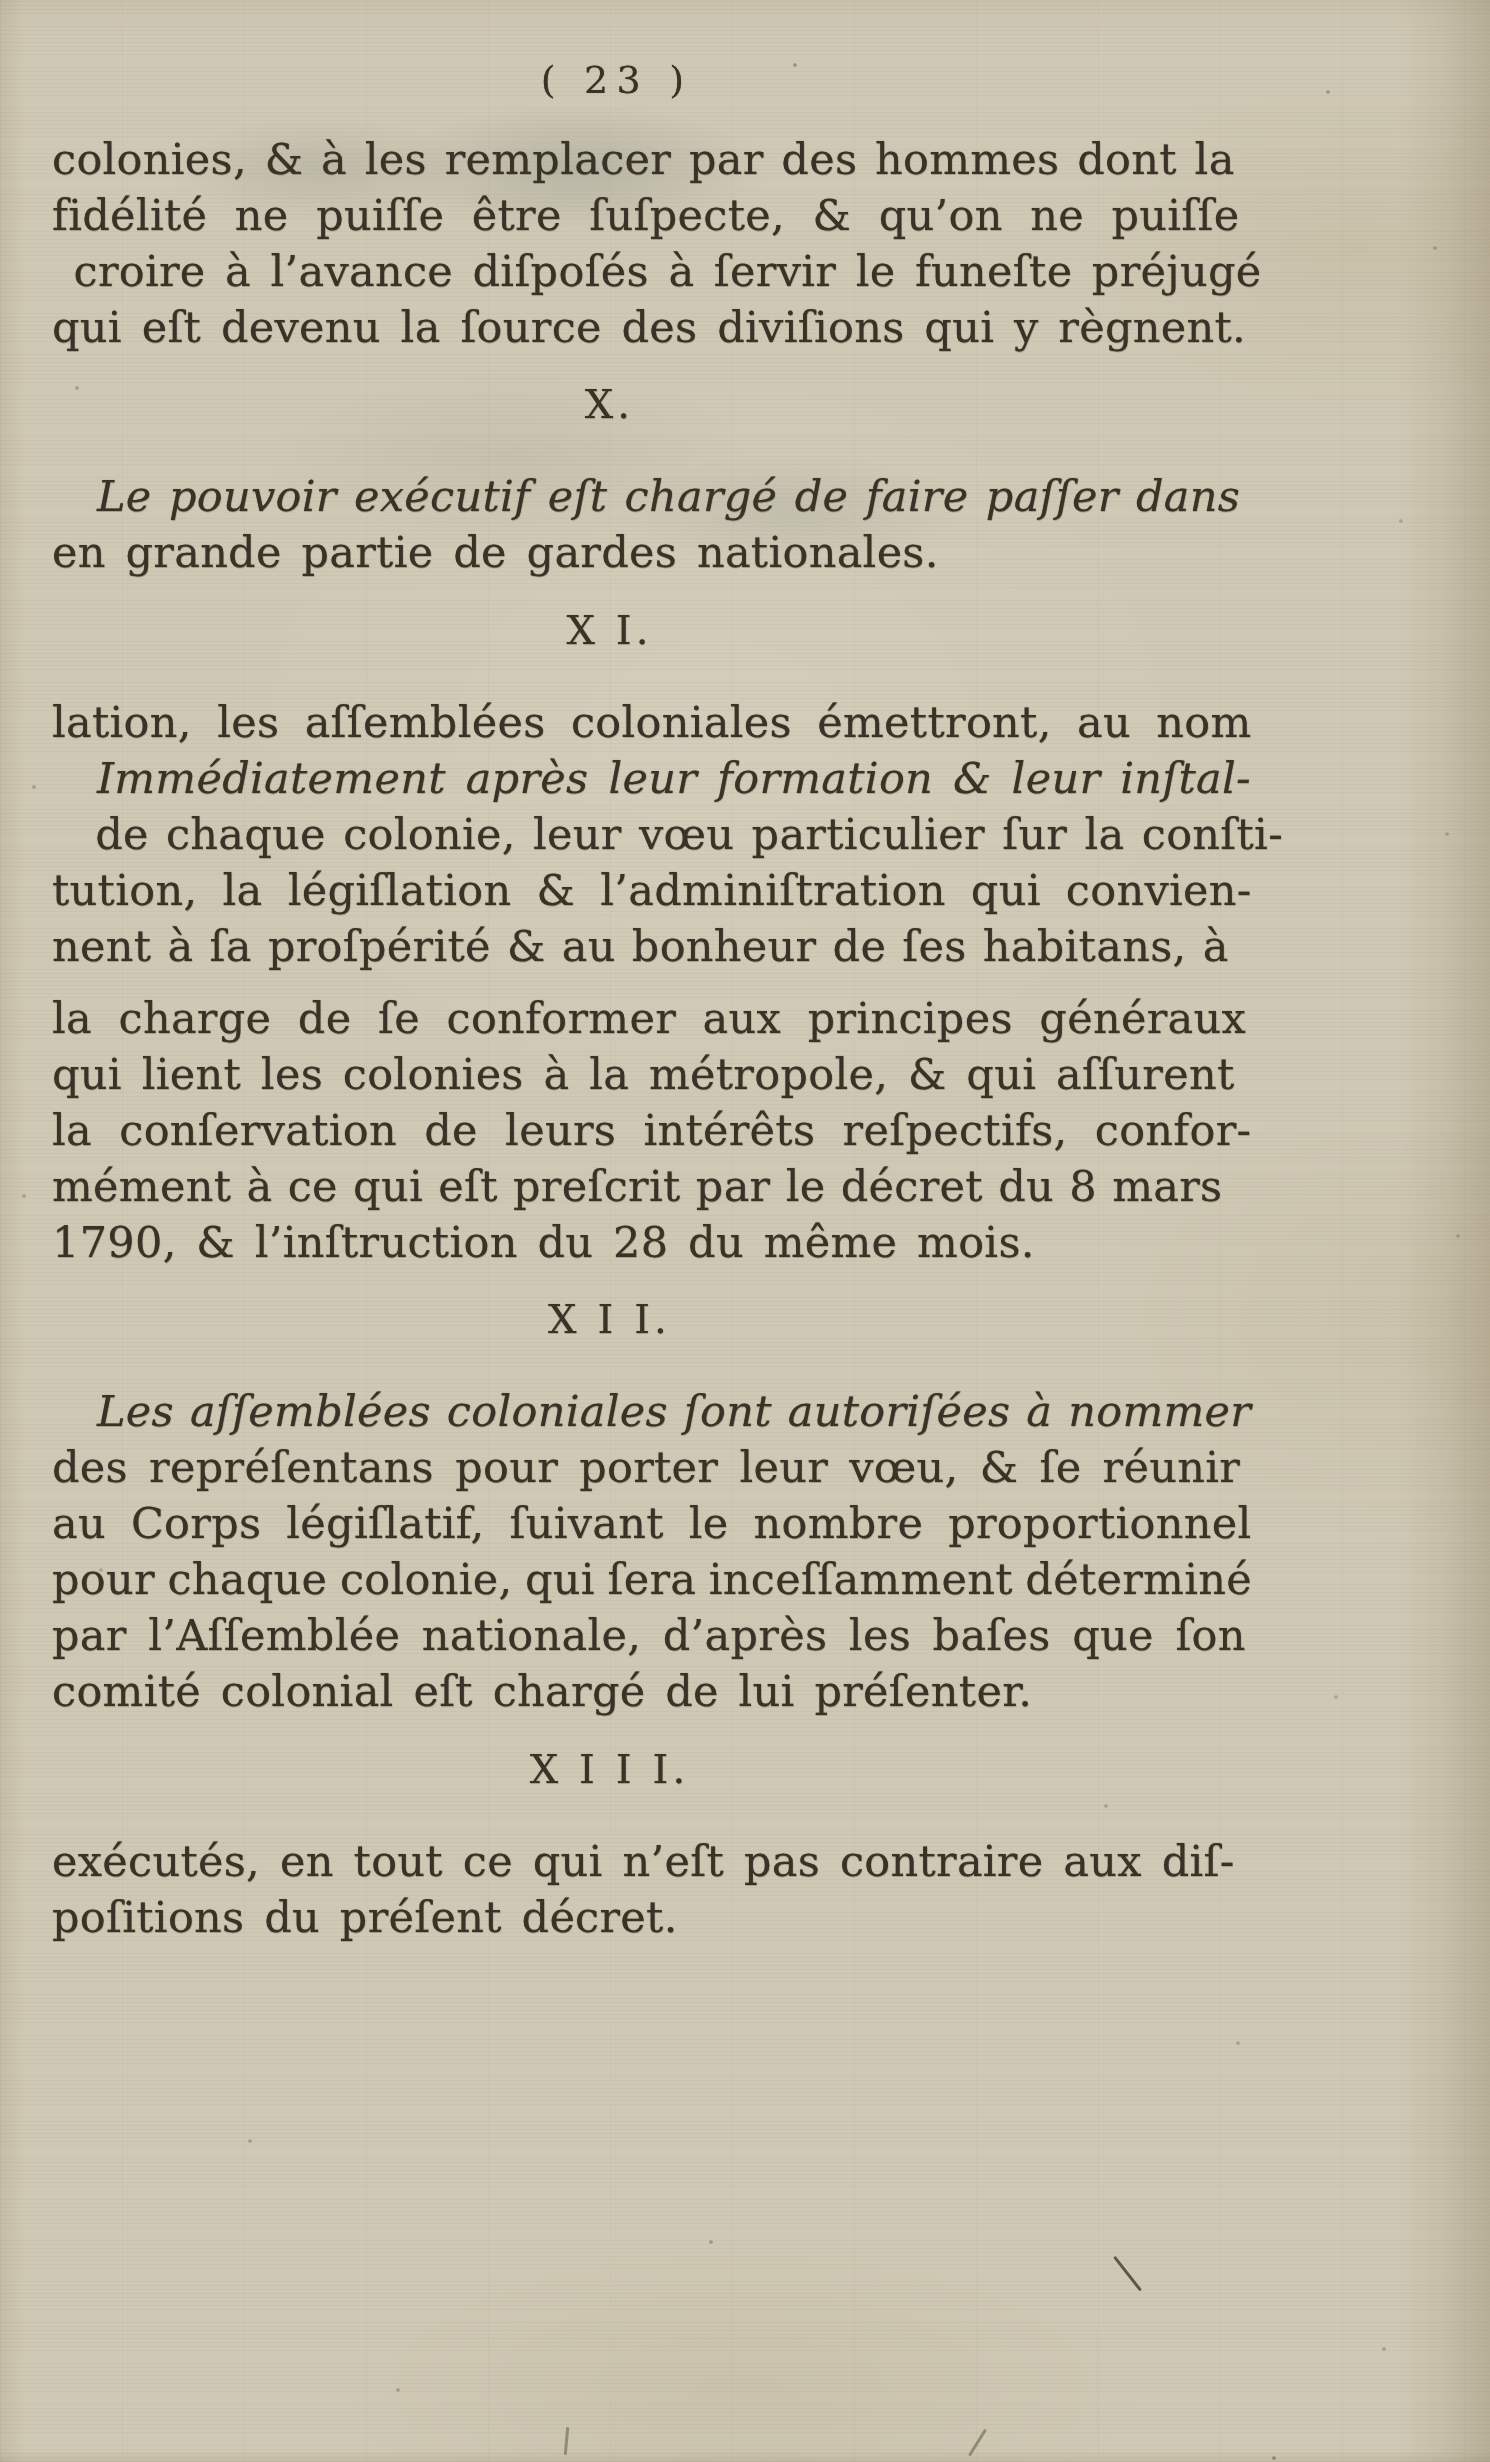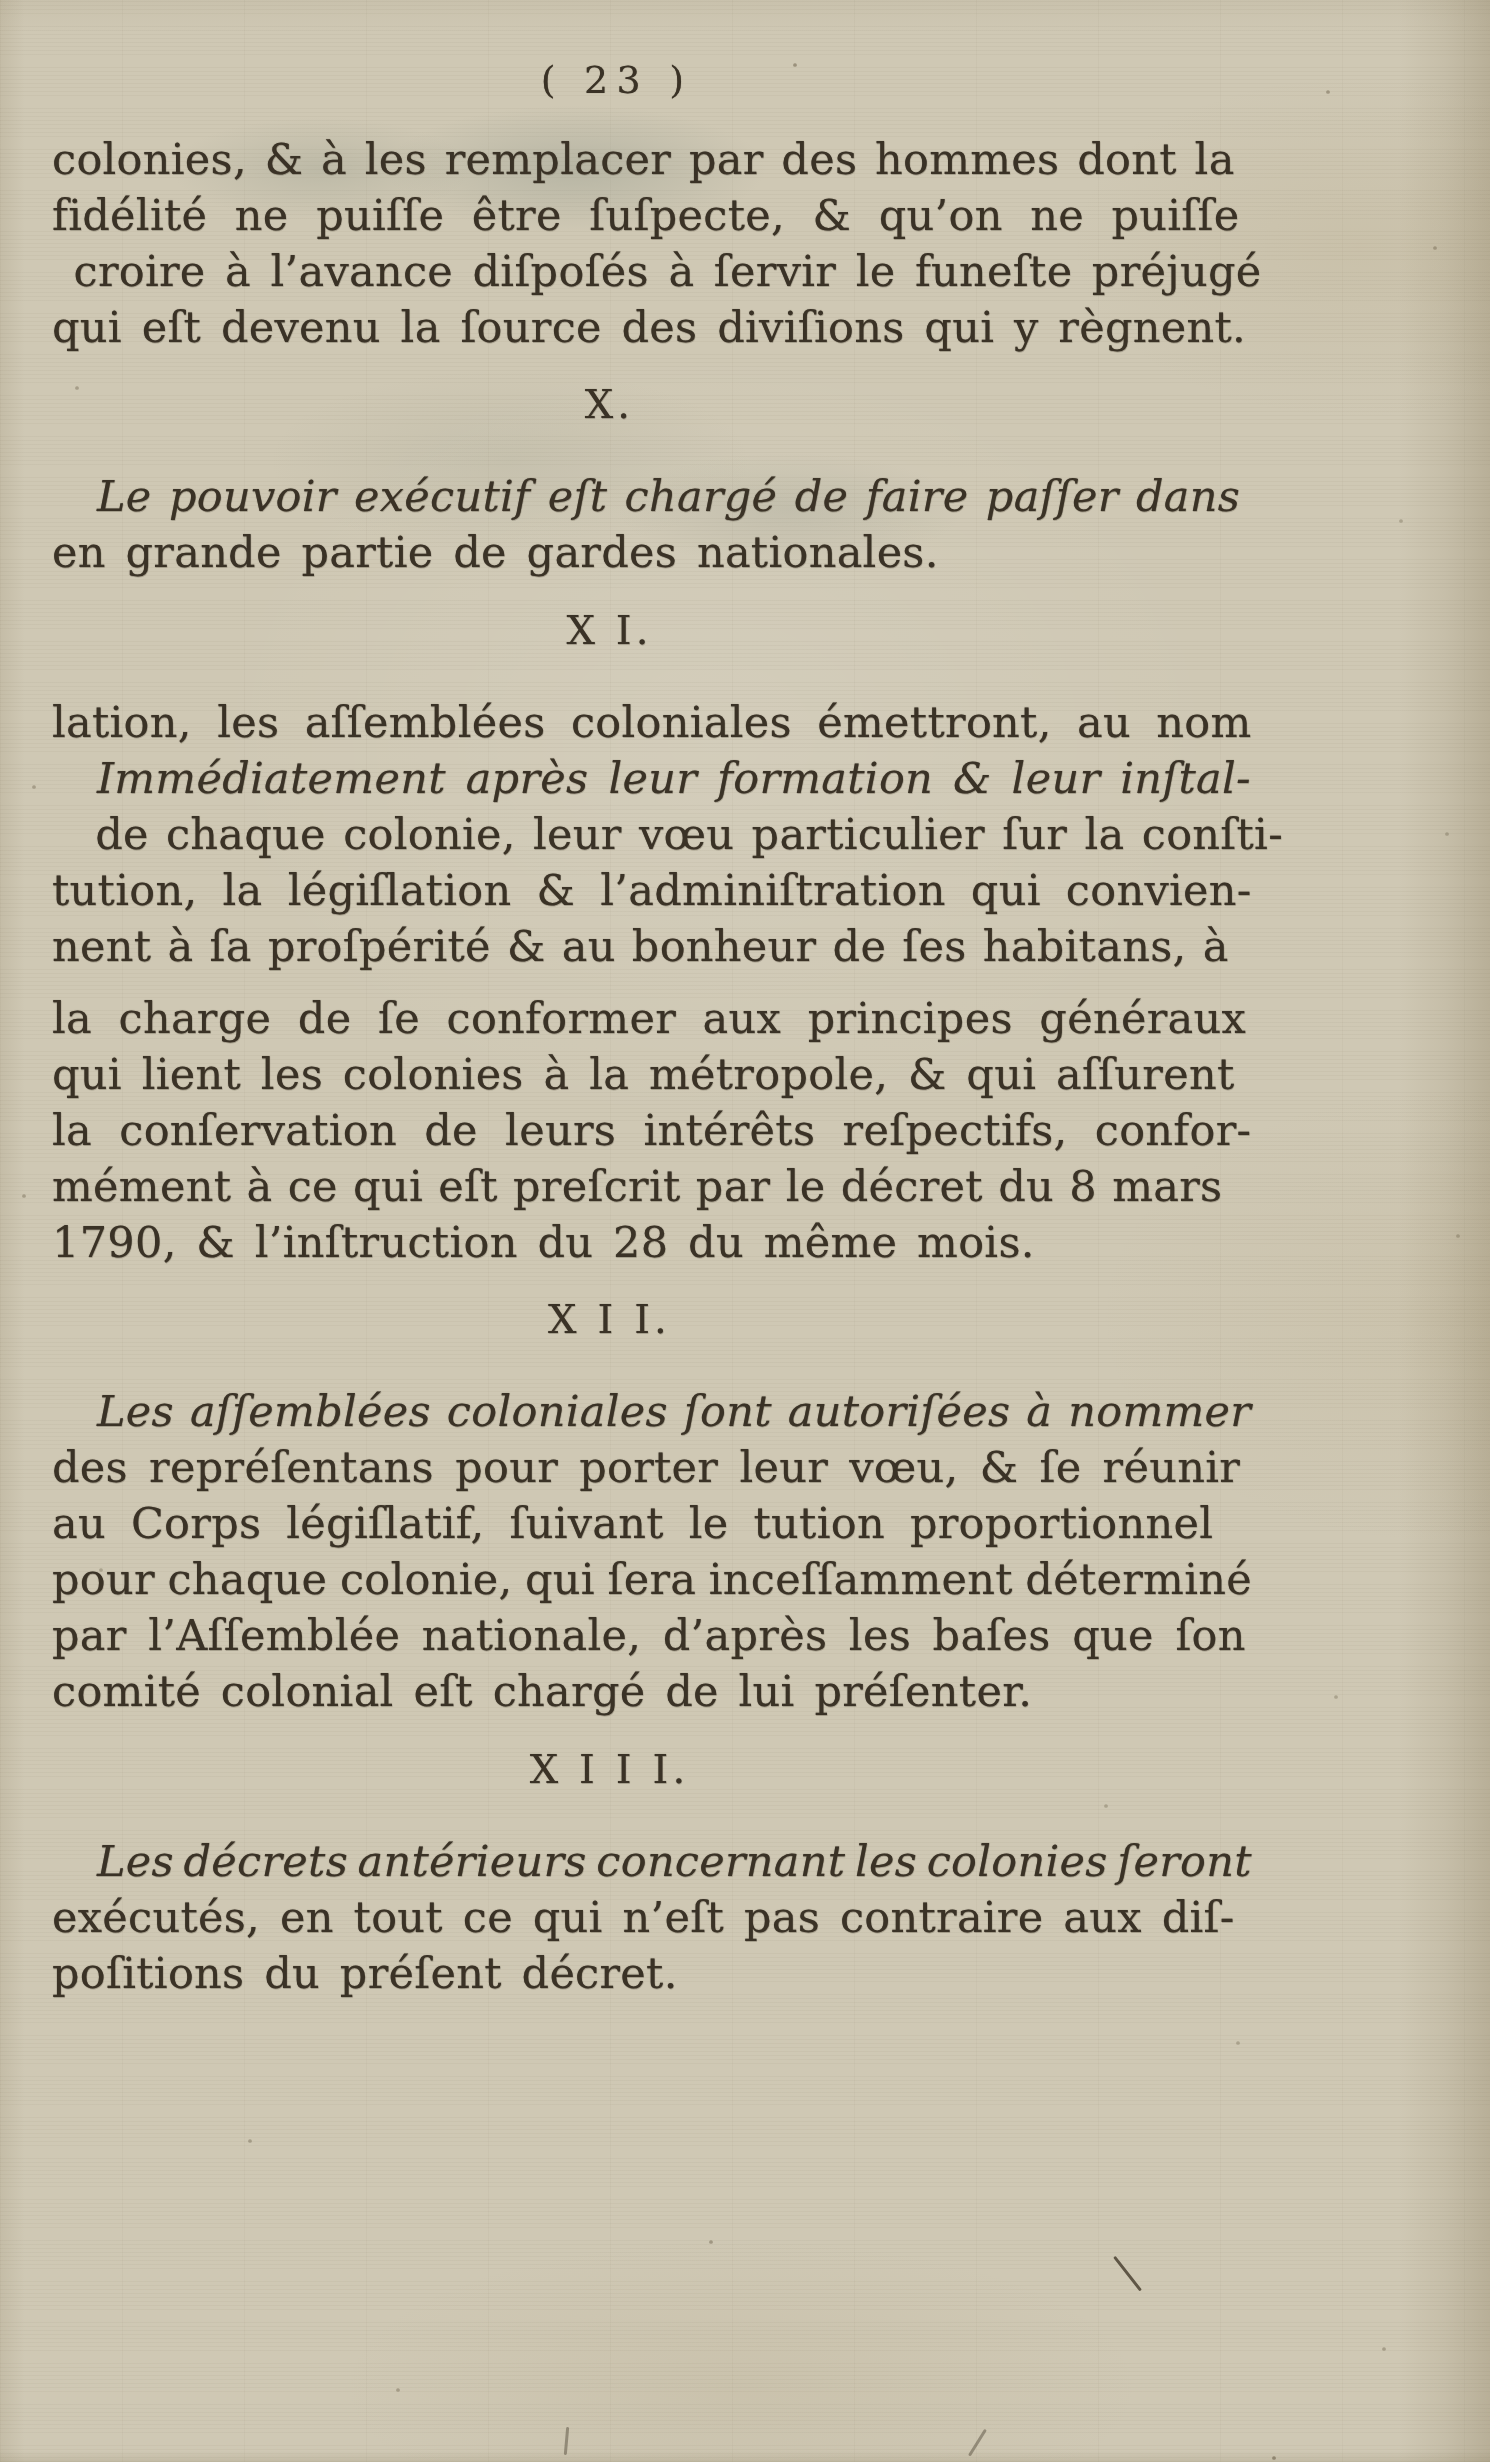--- a/index.html
+++ b/index.html
@@ -134,26 +134,25 @@
       <div class="text-line" style="word-spacing: 11.2px;"><span>tution, la légiſlation &amp; l’adminiſtration qui convien-</span></div>
       <div class="text-line" style="word-spacing: 2.2px;"><span>nent à ſa proſpérité &amp; au bonheur de ſes habitans, à</span></div>
       <div class="text-line" style="word-spacing: 12.6px; margin-top: 16px;"><span>la charge de ſe conformer aux principes généraux</span></div>
       <div class="text-line" style="word-spacing: 5.8px;"><span>qui lient les colonies à la métropole, &amp; qui aſſurent</span></div>
       <div class="text-line" style="word-spacing: 13.3px;"><span>la conſervation de leurs intérêts reſpectifs, confor-</span></div>
       <div class="text-line" style="word-spacing: 1.3px;"><span>mément à ce qui eſt preſcrit par le décret du 8 mars</span></div>
       <div class="text-line last"><span>1790, &amp; l’inſtruction du 28 du même mois.</span></div>
       <div class="heading">X I I.</div>
       <div class="text-line indent" style="word-spacing: 2px;"><span>Les aſſemblées coloniales ſont autoriſées à nommer</span></div>
       <div class="text-line" style="word-spacing: 7.2px;"><span>des repréſentans pour porter leur vœu, &amp; ſe réunir</span></div>
-      <div class="text-line" style="word-spacing: 11px;"><span>au Corps légiſlatif, ſuivant le tution proportionnel</span></div>
+      <div class="text-line" style="word-spacing: 11px;"><span>au Corps légiſlatif, ſuivant le nombre proportionnel</span></div>
       <div class="text-line" style="word-spacing: -1.4px;"><span>pour chaque colonie, qui ſera inceſſamment déterminé</span></div>
       <div class="text-line" style="word-spacing: 7.6px;"><span>par l’Aſſemblée nationale, d’après les baſes que ſon</span></div>
       <div class="text-line last"><span>comité colonial eſt chargé de lui préſenter.</span></div>
       <div class="heading">X I I I.</div>
-      <div class="text-line indent" style="word-spacing: -4.4px;"><span>Les décrets antérieurs concernant les colonies ſeront</span></div>
       <div class="text-line" style="word-spacing: 5.9px;"><span>exécutés, en tout ce qui n’eſt pas contraire aux diſ-</span></div>
       <div class="text-line last"><span>poſitions du préſent décret.</span></div>
     </div>
 
   <div class="pen-mark mark-a"></div>
   <div class="pen-mark mark-b"></div>
   <div class="pen-mark mark-c"></div>
   <div class="fiber-specks"></div>
 </div>
 

